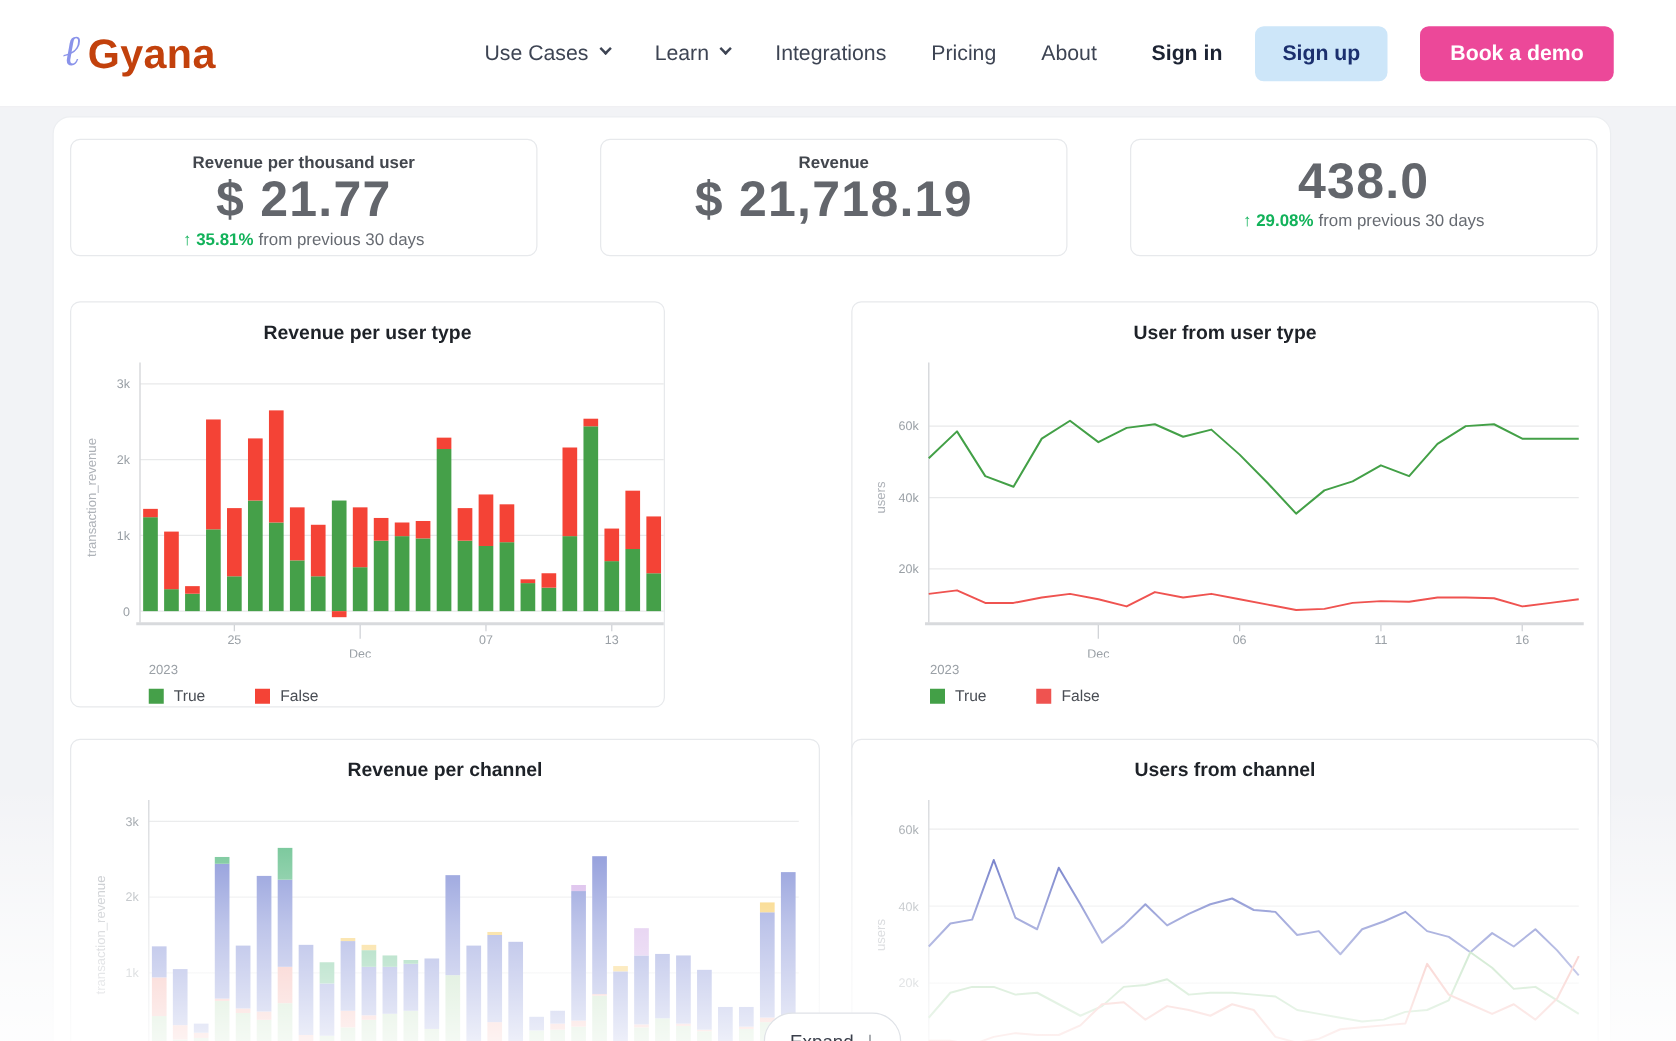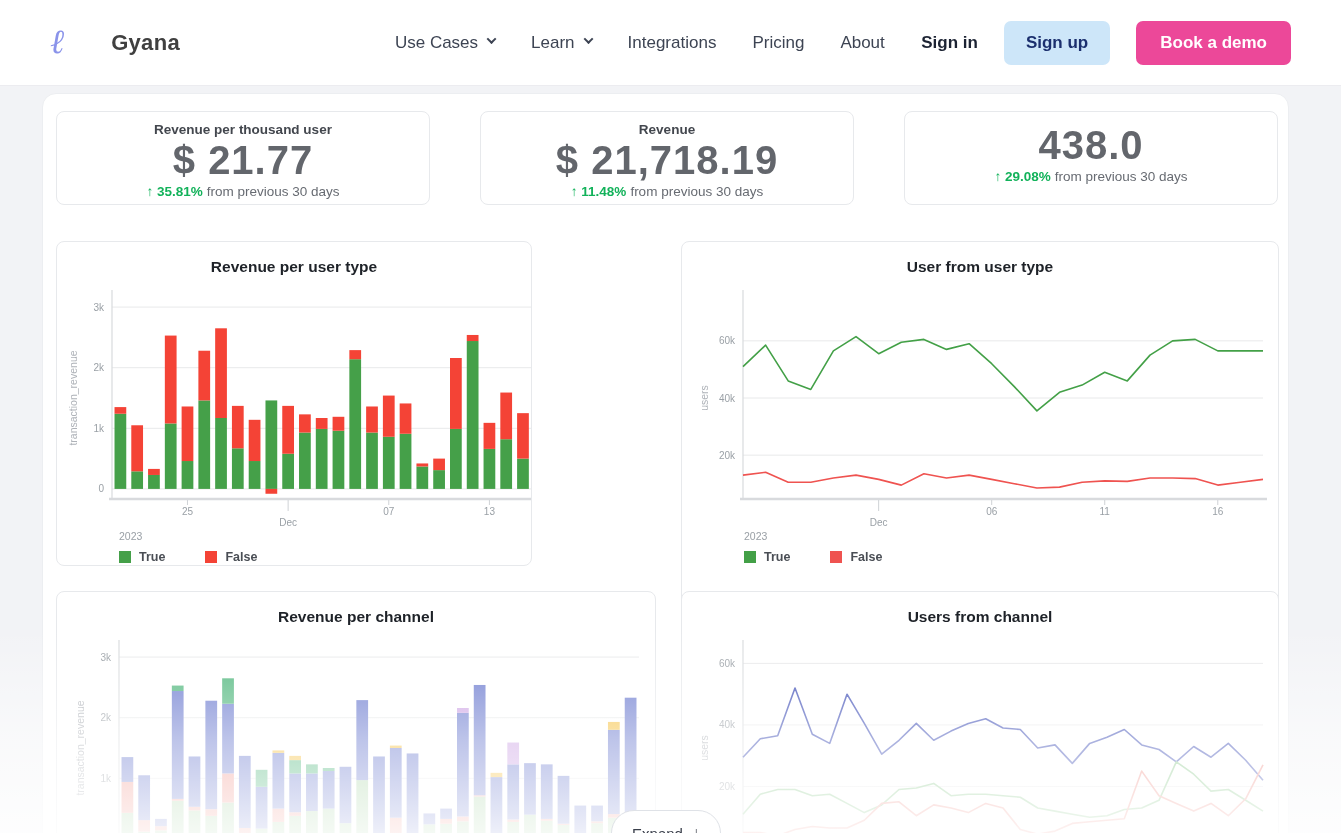--- a/index.html
+++ b/index.html
@@ -6,21 +6,21 @@
   html,body { width:1341px; height:833px; overflow:hidden; background:#f2f3f6;
     font-family:"Liberation Sans", sans-serif; }
   .page { position:relative; width:1341px; height:833px; }
 
   
   header { position:absolute; top:0; left:0; width:1341px; height:86px; background:#fff;
     border-bottom:1px solid #ececf0; display:flex; align-items:center; padding:0 50px; z-index:10; }
   .logo { display:flex; align-items:center; gap:6px; cursor:pointer; }
   .logo-glyph { font-size:34px; font-style:italic; color:#8a93ea; line-height:1;
     transform:translateY(-2px); font-family:"DejaVu Serif", serif; }
-  .logo-text { font-size:22px; font-weight:700; color:#404040; letter-spacing:.3px;margin-left:41px; }
+  .logo-text { font-size:33px; font-weight:700; color:#c2410c; letter-spacing:.3px; }
   nav { display:flex; align-items:center; gap:36px; margin-left:215px; }
   .nav-item { display:flex; align-items:center; font-size:17px; color:#3d4453; cursor:pointer; text-decoration:none; }
   .chev { width:7px; height:7px; border-right:2px solid #3d4453; border-bottom:2px solid #3d4453;
     transform:rotate(45deg) translate(-1px,-1px); margin-left:10px; margin-top:-4px; display:inline-block; }
   .auth { display:flex; align-items:center; gap:26px; margin-left:auto; }
   .signin { font-size:17px; font-weight:600; color:#1c2333; cursor:pointer; text-decoration:none; }
   .btn-signup { background:#cde6f9; color:#1b2f6e; border:none; border-radius:7px;
     font-size:17px; font-weight:700; padding:12px 22px; cursor:pointer; font-family:inherit; }
   .btn-demo { background:#ec4899; color:#fff; border:none; border-radius:7px;
     font-size:17px; font-weight:700; padding:12px 24px; cursor:pointer; font-family:inherit; }
@@ -36,21 +36,21 @@
   .kpi-value { font-size:40px; font-weight:700; color:#63666c; letter-spacing:1px; line-height:46px; }
   .kpi-change { font-size:13.5px; color:#676b72; margin-top:1px; }
   .kpi-change .up, .kpi-change .pct { color:#12b25a; font-weight:700; }
   .kpi-change .pct { margin-right:4px; }
 
   .chart-card { position:absolute; background:#fff; border:1px solid #e7e9ec; border-radius:8px; overflow:hidden; }
   .chart-title { text-align:center; font-size:15.5px; font-weight:700; color:#1e2228; padding-top:16px; margin-bottom:6px; }
   .chart-card svg { display:block; width:584px; height:244px; margin:0 auto; }
   .chart-year { font-size:10.5px; color:#9aa0a6; margin:4px 0 0 62px; }
   .chart-legend { display:flex; gap:40px; margin:8px 0 0 62px; align-items:center; }
-  .legend-item { display:flex; align-items:center; gap:8px; font-size:12.5px; color:#4a4e55;font-weight:bold; }
+  .legend-item { display:flex; align-items:center; gap:8px; font-size:12.5px; color:#4a4e55; }
   .legend-swatch { width:12px; height:12px; display:inline-block; }
 
   
   .fade-overlay { position:absolute; left:0; top:628px; width:1341px; height:205px; z-index:5;
     background:linear-gradient(180deg, rgba(255,255,255,0) 0%, rgba(255,255,255,.55) 55%, rgba(255,255,255,.88) 100%);
     pointer-events:none; }
   .expand-btn { position:absolute; left:666px; top:810px; transform:translateX(-50%); z-index:6;
     width:110px; height:46px; background:#fff; border:1px solid #dfe2e7; border-radius:23px;
     display:flex; align-items:center; justify-content:center; gap:9px;
     font-size:15px; color:#3a3f4b; cursor:pointer; font-family:inherit; }
@@ -99,24 +99,20 @@
         <div class="kpi-title">Revenue per thousand user</div>
         <div class="kpi-value">$ 21.77</div>
         <div class="kpi-change">
           <span class="up">↑</span>
           <span class="pct">35.81%</span><span>from previous 30 days</span>
         </div>
       </div>
       <div class="kpi-card">
         <div class="kpi-title">Revenue</div>
         <div class="kpi-value">$ 21,718.19</div>
-        <div class="kpi-change">
-          <span class="up">↑</span>
-          <span class="pct">11.48%</span><span>from previous 30 days</span>
-        </div>
       </div>
       <div class="kpi-card">
         <div class="kpi-value">438.0</div>
         <div class="kpi-change">
           <span class="up">↑</span>
           <span class="pct">29.08%</span><span>from previous 30 days</span>
         </div>
       </div>
     </section>
 

